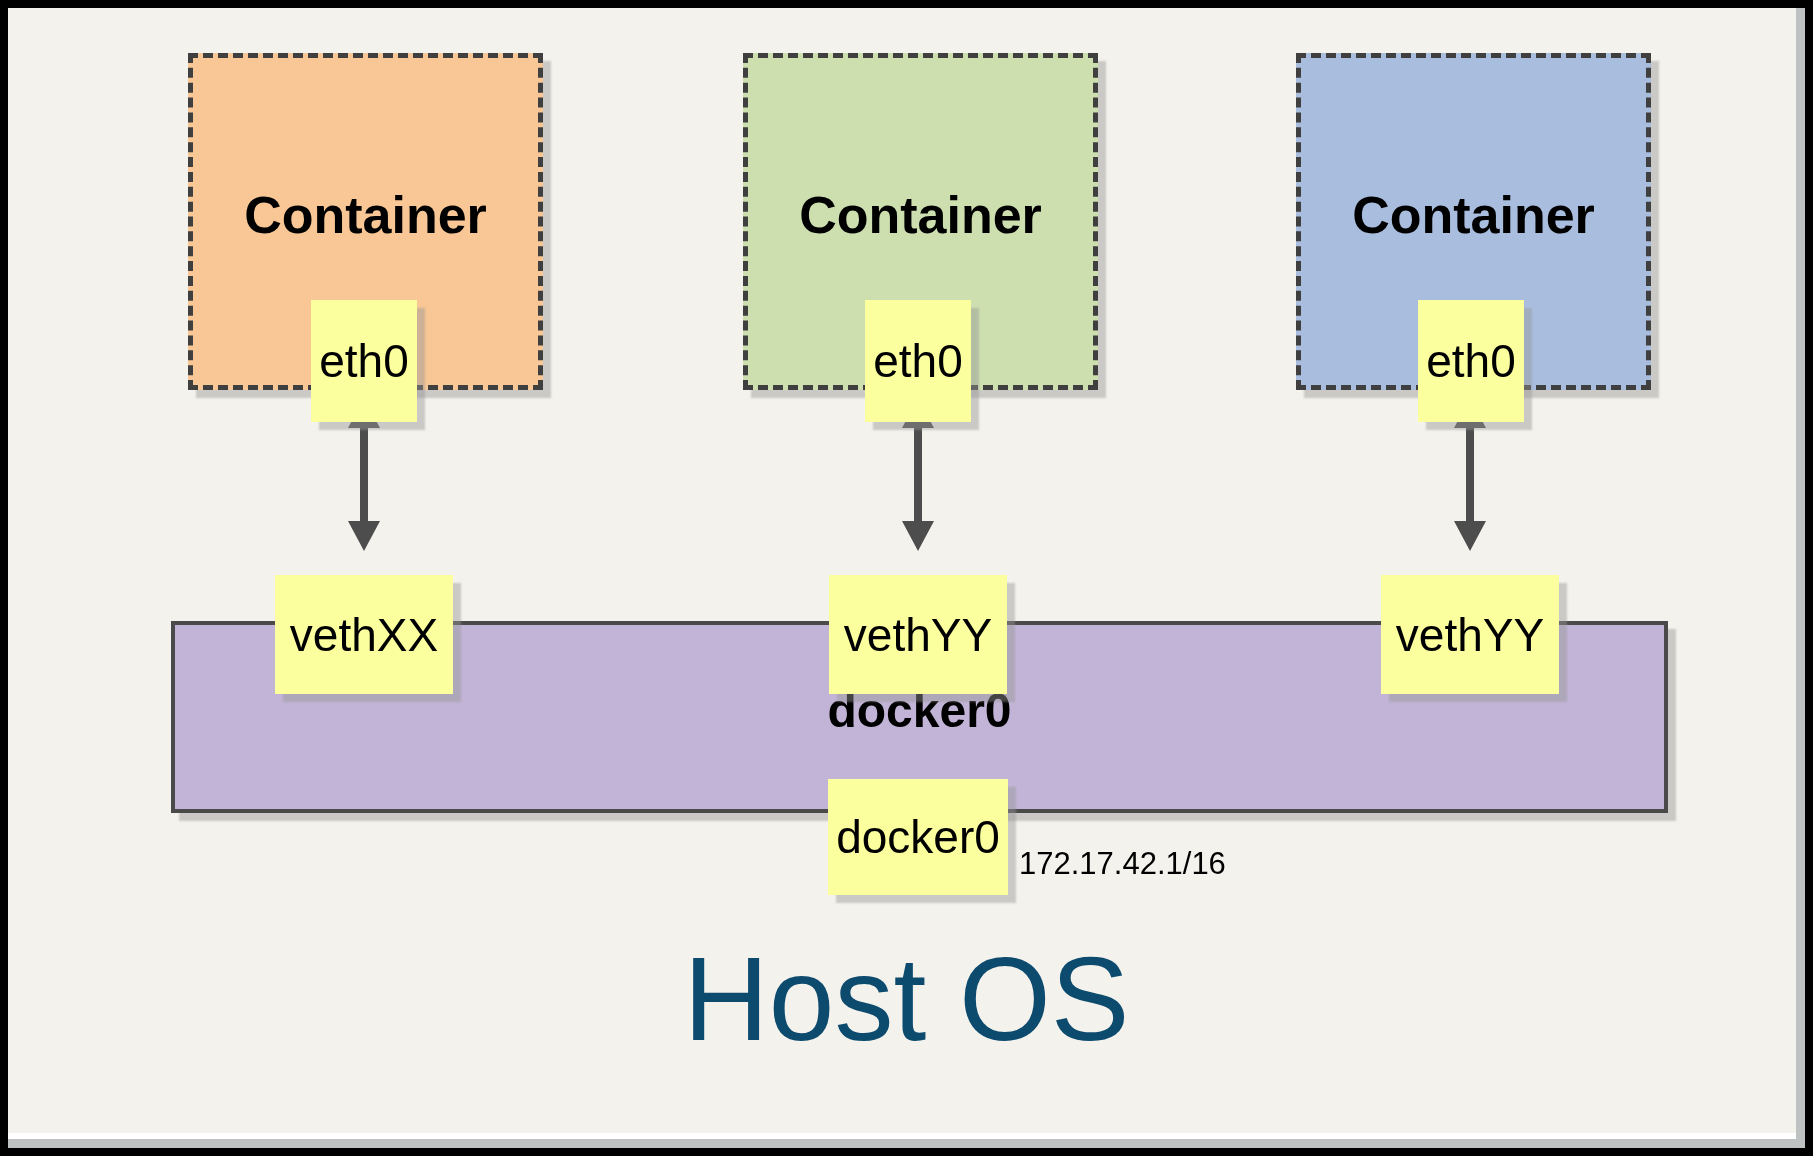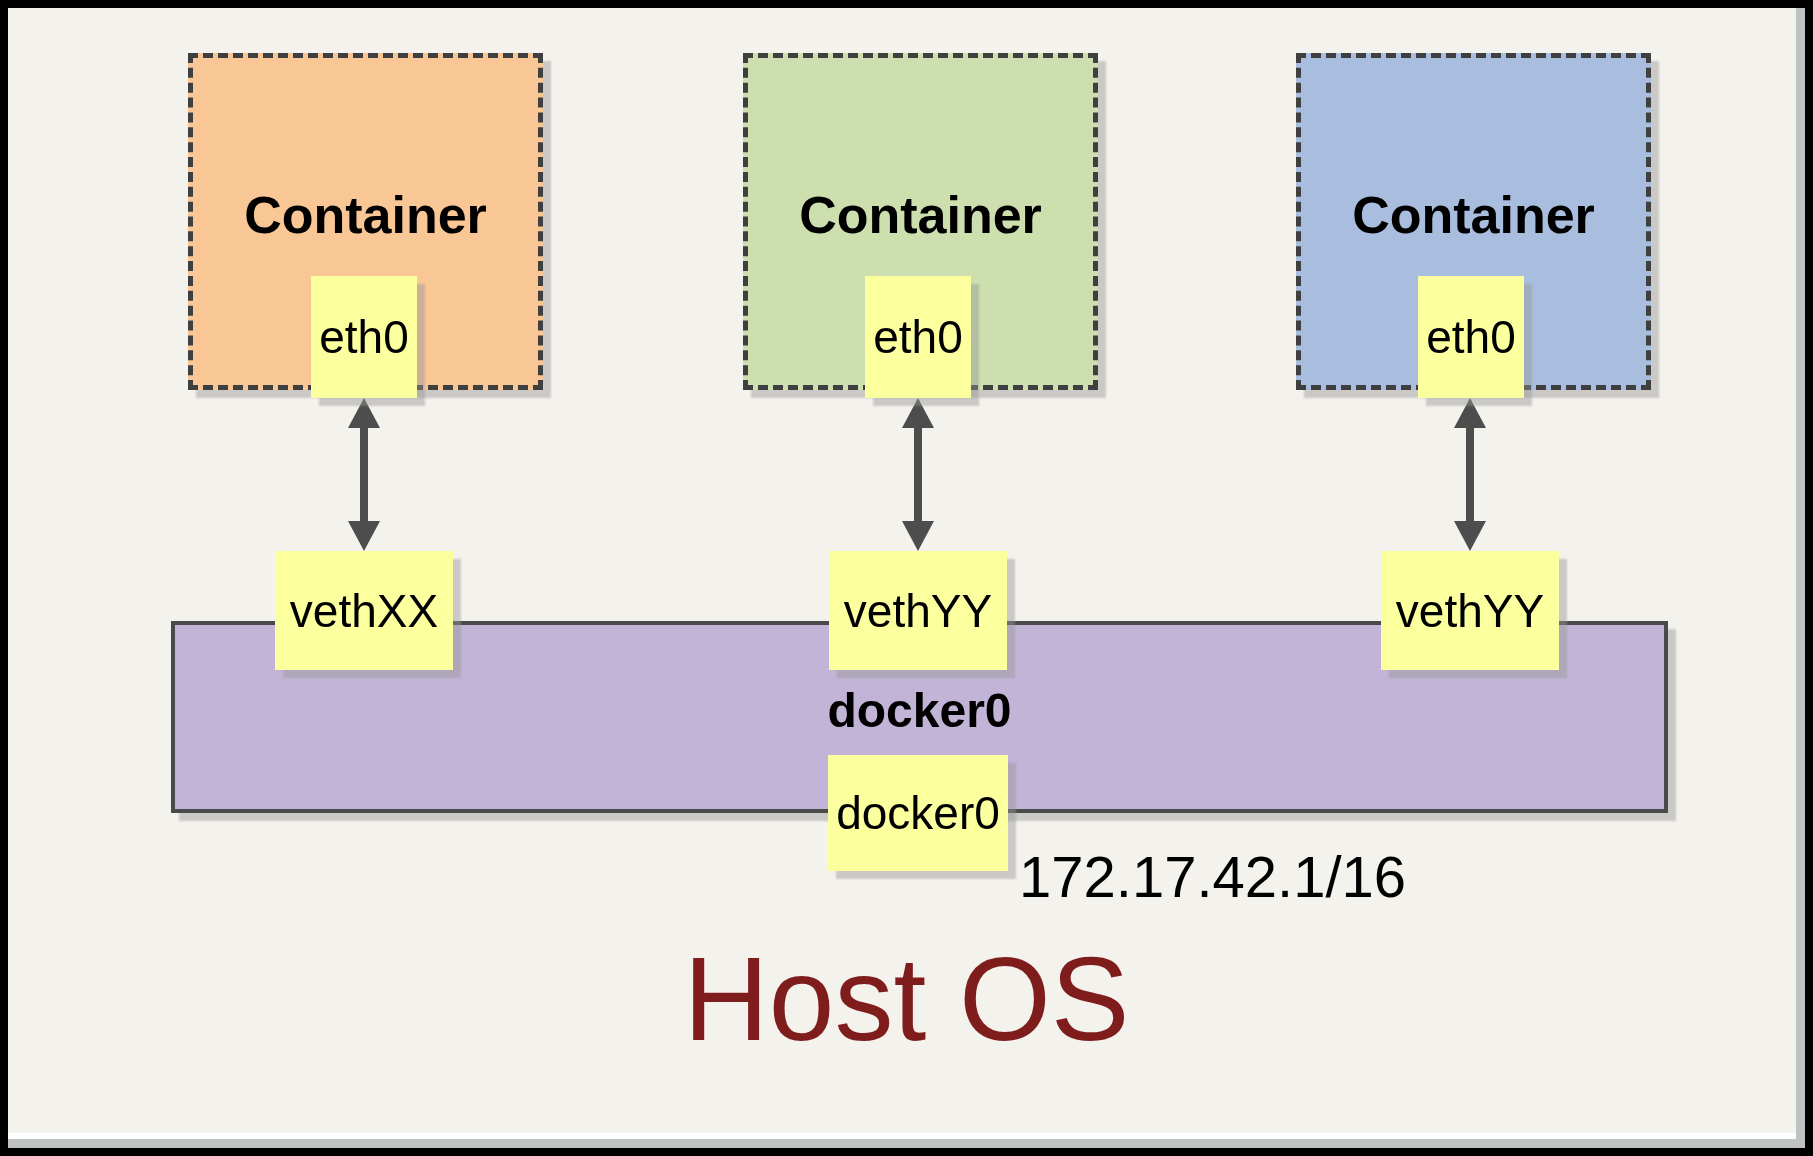--- a/index.html
+++ b/index.html
@@ -26,45 +26,46 @@
   .container-title{
     position:absolute;left:0;right:0;top:131px;
     text-align:center;font-size:52px;font-weight:bold;line-height:1;color:#000;
   }
   .note{
     position:absolute;
     display:flex;align-items:center;justify-content:center;
     box-shadow:8px 8px 2px rgba(150,150,150,0.45);
     font-size:46px;color:#000;line-height:1;
     z-index:3;
+    margin-top:24px;
   }
   .eth-note{top:268px;width:106px;height:122px;}
   .veth-note{top:543px;width:178px;height:119px;}
   .docker0-note{left:820px;top:747px;width:180px;height:116px;}
 
   .arrow{position:absolute;top:390px;width:36px;height:153px;z-index:2;}
 
   .bridge-bar{
     position:absolute;left:163px;top:613px;width:1497px;height:192px;
     border:4px solid #4A4A4A;
     box-sizing:border-box;
     box-shadow:8px 8px 2px rgba(150,150,150,0.45);
     z-index:2;
   }
   .bridge-label{
     position:absolute;left:0;right:0;top:62px;
     text-align:center;font-size:48px;font-weight:bold;line-height:1;color:#000;
   }
   .ip-label{
     position:absolute;left:1011px;top:840px;
-    font-size:58px;line-height:1;color:#000;z-index:3;
+    font-size:31px;line-height:1;color:#000;z-index:3;
   }
   .host-os-label{
     position:absolute;left:0;right:0;top:932px;
-    text-align:center;font-size:118px;line-height:1;color:#7f1d1d;
+    text-align:center;font-size:118px;line-height:1;color:#0c4a6e;
   }
   
   .c0{left:180px;} .c1{left:735px;} .c2{left:1288px;}
   .e0{left:303px;} .e1{left:857px;} .e2{left:1410px;}
   .a0{left:338px;} .a1{left:892px;} .a2{left:1444px;}
   .v0{left:267px;} .v1{left:821px;} .v2{left:1373px;}
 </style>
 </head>
 <body>
 

